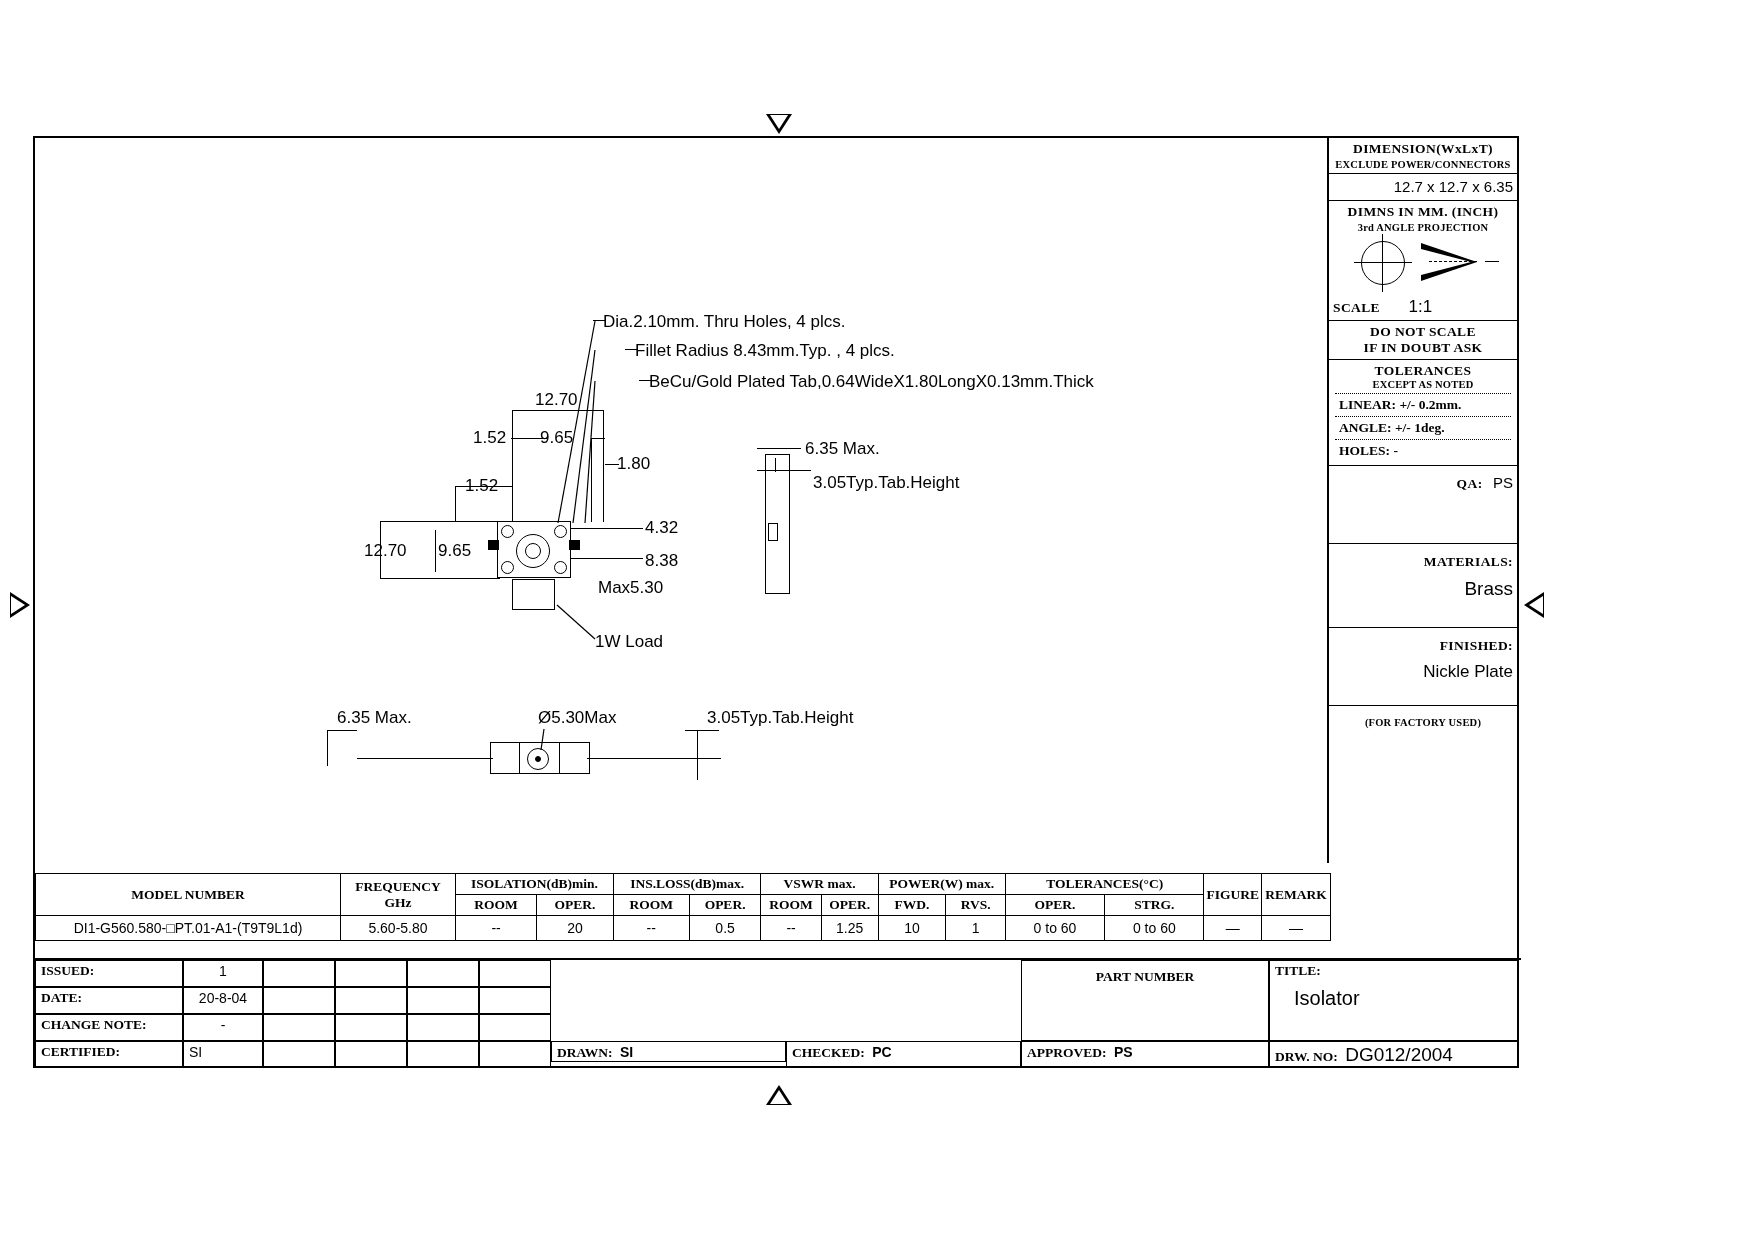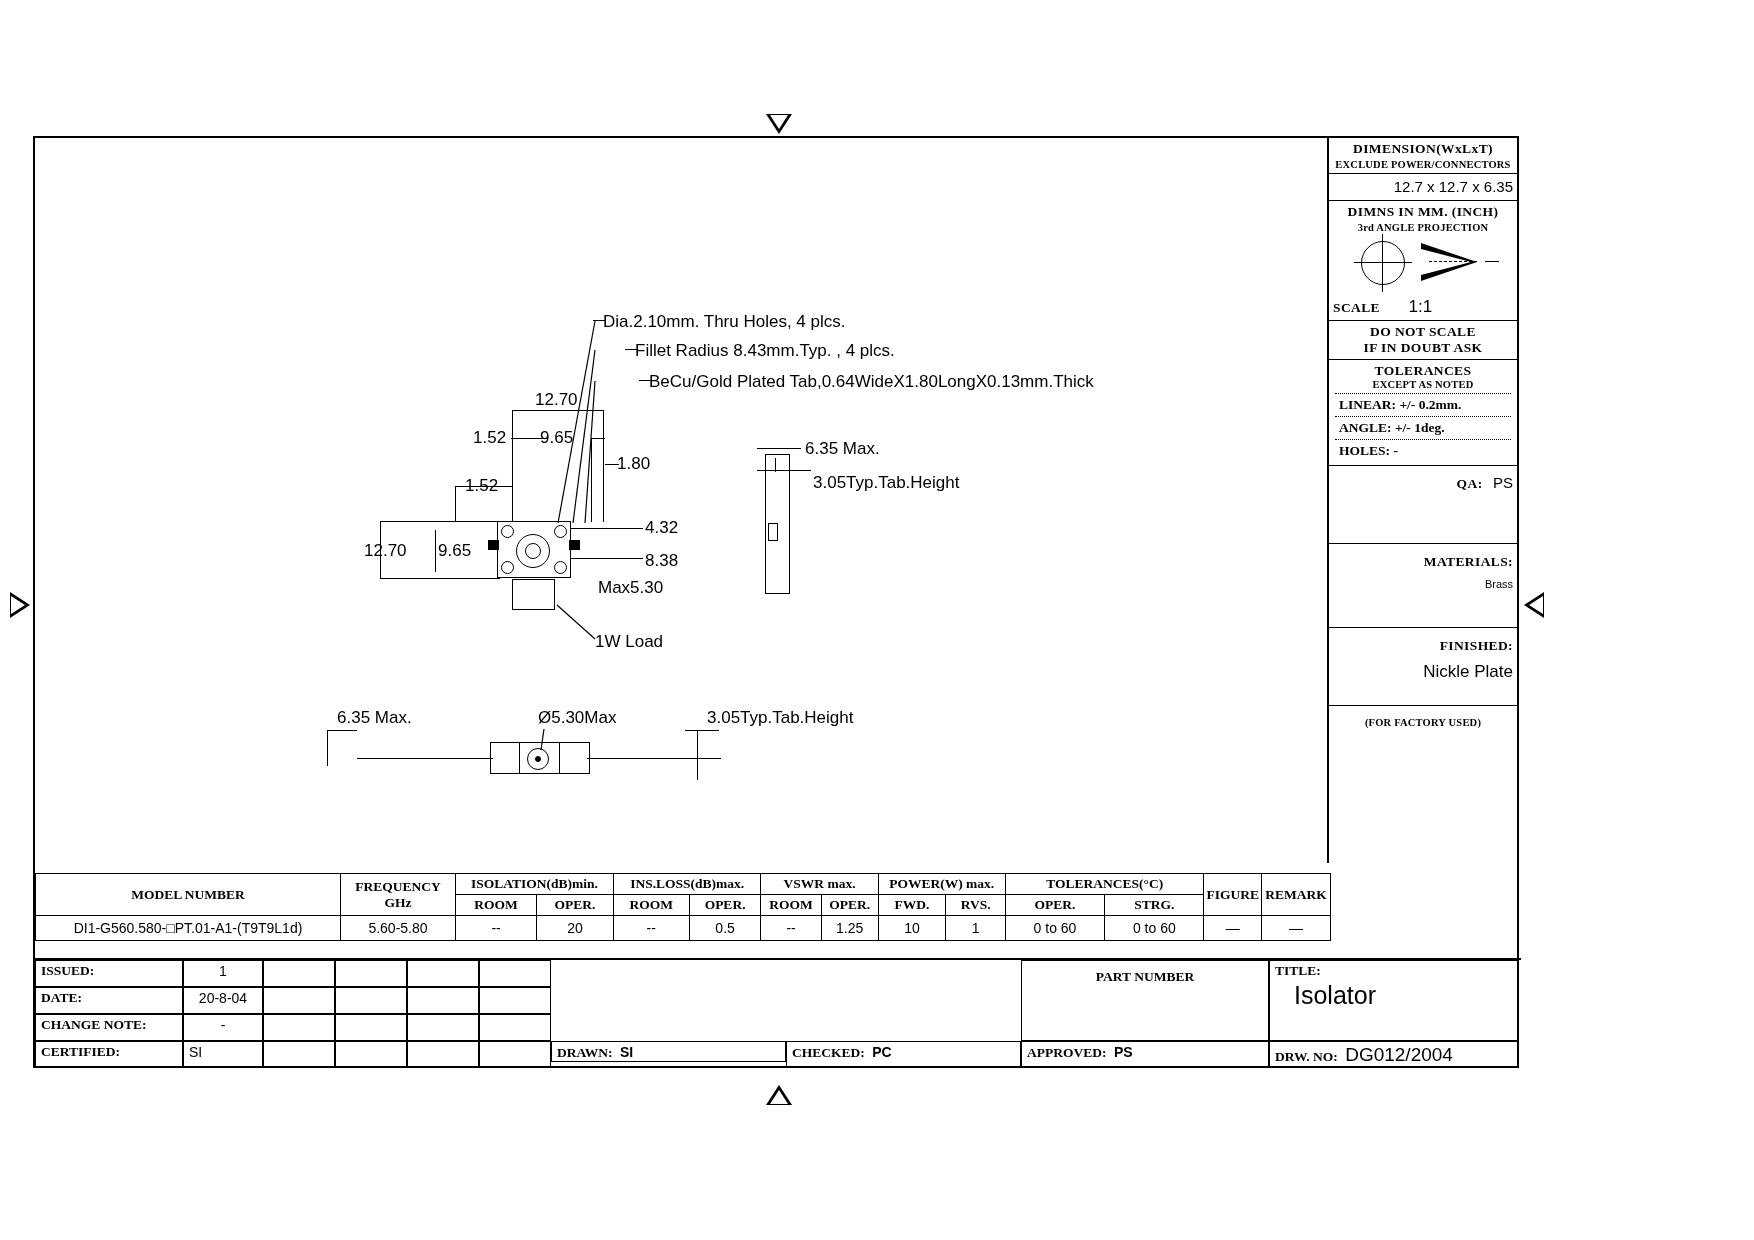--- a/index.html
+++ b/index.html
@@ -201,21 +201,21 @@
       <div class="tolrow">ANGLE: +/-  1deg.</div>
       <div class="dots"></div>
       <div class="tolrow">HOLES:  -</div>
     </div>
     <div class="rsec lft" style="height:78px;padding-top:8px;">
       <span class="ttl">QA:</span>
       <span class="val" style="margin-left:6px;">PS</span>
     </div>
     <div class="rsec lft" style="height:84px;padding-top:10px;">
       <div class="ttl">MATERIALS:</div>
-      <div class="val" style="margin-top:8px;font-size:11px;">Brass</div>
+      <div class="val" style="margin-top:8px;font-size:19px;">Brass</div>
     </div>
     <div class="rsec lft" style="height:78px;padding-top:10px;">
       <div class="ttl">FINISHED:</div>
       <div class="val" style="margin-top:8px;font-size:17px;">Nickle Plate</div>
     </div>
     <div class="rsec noline" style="padding-top:6px;">
       <span class="ttl-s">(FOR FACTORY USED)</span>
     </div>
   </div>
 
@@ -308,21 +308,21 @@
       <div class="tb-lab" style="margin-top:6px;">PART NUMBER</div>
       <div class="tb-val"></div>
     </div>
     <div class="tb tb-lab" style="left:986px;top:81px;width:248px;height:27px;">
       <span>APPROVED:</span>
       <span class="tb-val" style="padding:0 0 0 4px;">PS</span>
     </div>
 
     <div class="tb" style="left:1234px;top:0;width:250px;height:81px;">
       <div class="tb-lab">TITLE:</div>
-      <div style="font-family:'Liberation Sans',sans-serif;font-size:25px;padding-left:24px;">Isolator</div>
+      <div style="font-family:'Liberation Sans',sans-serif;font-size:20px;padding-left:24px;margin-top:6px;">Isolator</div>
     </div>
     <div class="tb tb-lab" style="left:1234px;top:81px;width:250px;height:27px;">
       <span>DRW. NO:</span>
       <span style="font-family:'Liberation Sans',sans-serif;font-size:19px;font-weight:normal;padding-left:4px;">DG012/2004</span>
     </div>
   </div>
 
 </div>
 
 </body></html>

